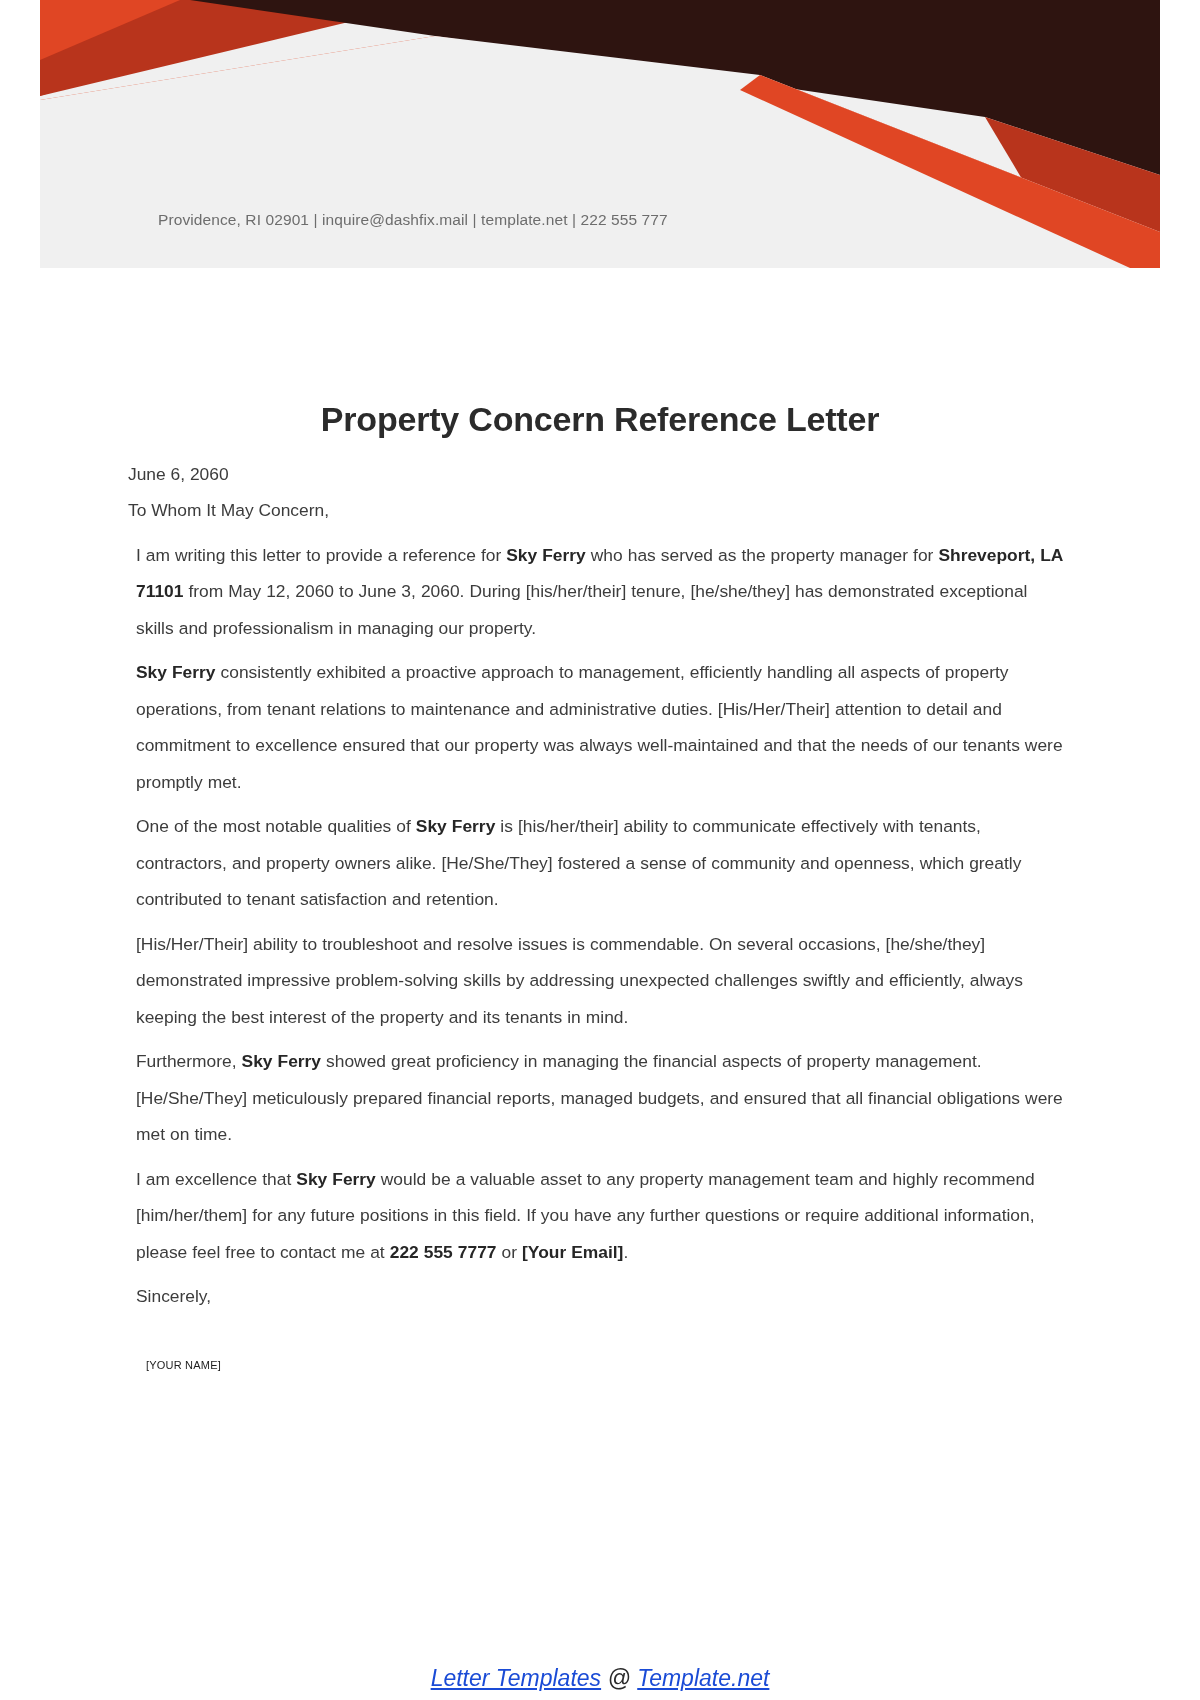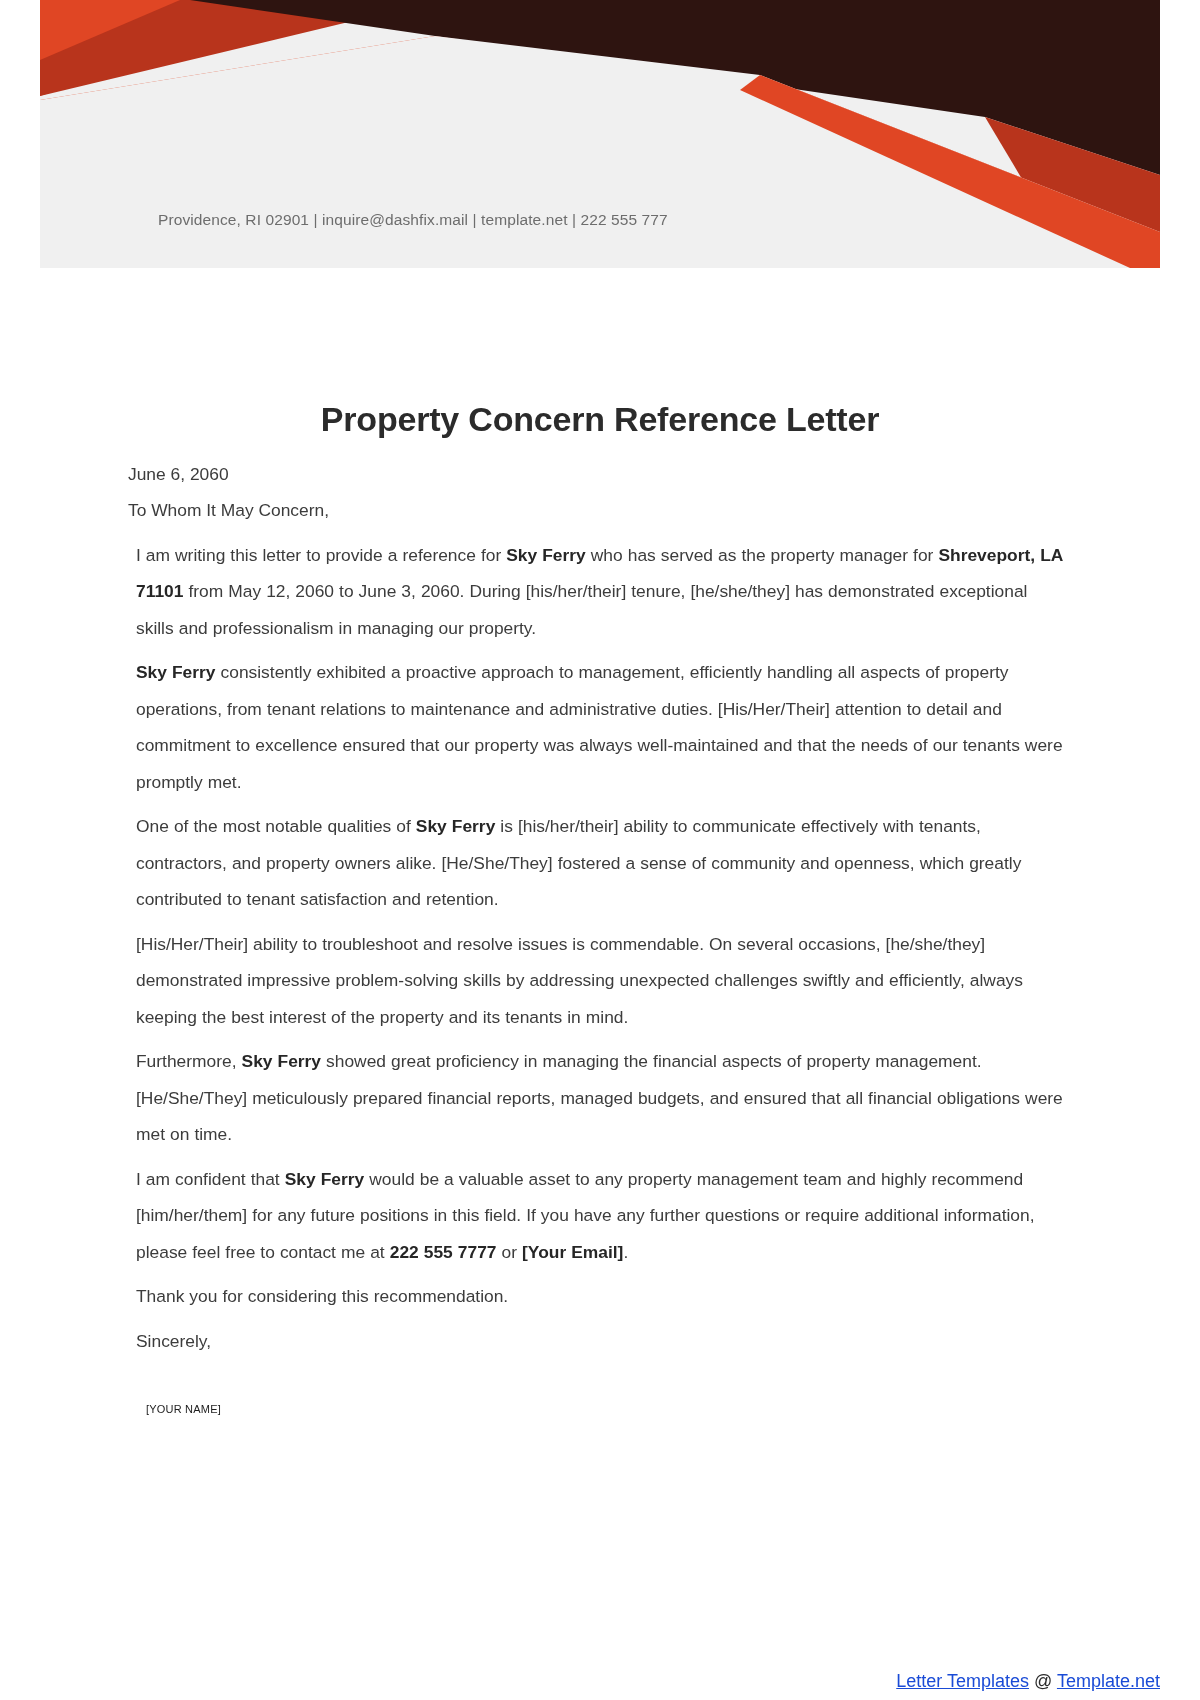--- a/index.html
+++ b/index.html
@@ -111,23 +111,24 @@
     color: #1d1d1d;
     letter-spacing: 0.2px;
   }
 
   
   .footer {
     position: absolute;
     left: 0;
     bottom: 8px;
     width: 1120px;
-    text-align: right;
-    font-size: 18px;
+    text-align: center;
+    font-size: 23px;
     color: #2b2b2b;
+    font-style: italic;
   }
   .footer a {
     color: #1a4bd6;
     text-decoration: underline;
   }
   .footer .sep { color: #2b2b2b; text-decoration: none; }
 </style>
 </head>
 <body>
 
@@ -169,23 +170,22 @@
       <p class="para"><span>I am writing this letter to provide a reference for </span><b>Sky Ferry</b><span> who has served as the property manager for </span><b>Shreveport, LA 71101</b><span> from May 12, 2060 to June 3, 2060. During [his/her/their] tenure, [he/she/they] has demonstrated exceptional skills and professionalism in managing our property.</span></p>
 
       <p class="para"><b>Sky Ferry</b><span> consistently exhibited a proactive approach to management, efficiently handling all aspects of property operations, from tenant relations to maintenance and administrative duties. [His/Her/Their] attention to detail and commitment to excellence ensured that our property was always well-maintained and that the needs of our tenants were promptly met.</span></p>
 
       <p class="para"><span>One of the most notable qualities of </span><b>Sky Ferry</b><span> is [his/her/their] ability to communicate effectively with tenants, contractors, and property owners alike. [He/She/They] fostered a sense of community and openness, which greatly contributed to tenant satisfaction and retention.</span></p>
 
       <p class="para">[His/Her/Their] ability to troubleshoot and resolve issues is commendable. On several occasions, [he/she/they] demonstrated impressive problem-solving skills by addressing unexpected challenges swiftly and efficiently, always keeping the best interest of the property and its tenants in mind.</p>
 
       <p class="para"><span>Furthermore, </span><b>Sky Ferry</b><span> showed great proficiency in managing the financial aspects of property management. [He/She/They] meticulously prepared financial reports, managed budgets, and ensured that all financial obligations were met on time.</span></p>
 
-      <p class="para"><span>I am confident that </span><b>Sky Ferry</b><span> would be a valuable asset to any property management team and highly recommend [him/her/them] for any future positions in this field. If you have any further questions or require additional information, please feel free to contact me at </span><b>222 555 7777</b><span> or </span><b>[Your Email]</b><span>.</span></p>
+      <p class="para"><span>I am excellence that </span><b>Sky Ferry</b><span> would be a valuable asset to any property management team and highly recommend [him/her/them] for any future positions in this field. If you have any further questions or require additional information, please feel free to contact me at </span><b>222 555 7777</b><span> or </span><b>[Your Email]</b><span>.</span></p>
 
-      <p class="para">Thank you for considering this recommendation.</p>
 
       <p class="para">Sincerely,</p>
 
       <div class="signature-wrap">
         <div class="your-name">[YOUR NAME]</div>
       </div>
 
     </div>
   </div>
 

